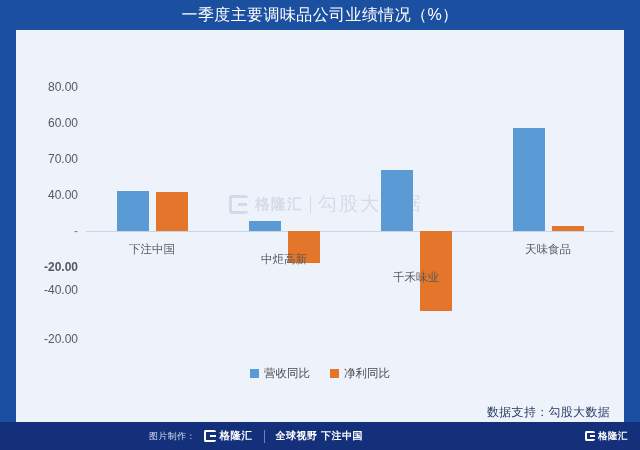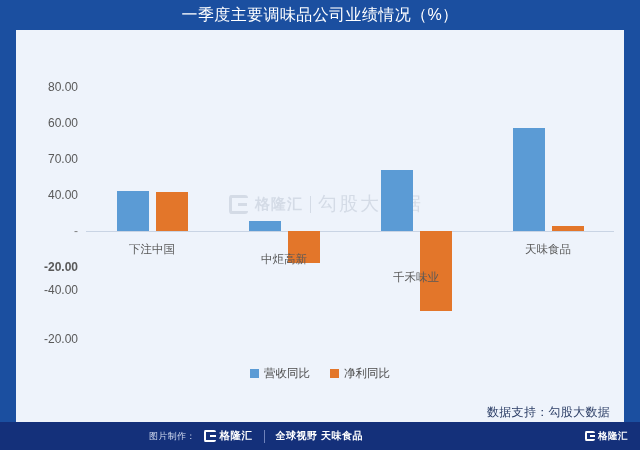--- a/index.html
+++ b/index.html
@@ -338,21 +338,21 @@
   </div>
 
   <div id="bottom-bar">
     <div id="bottom-center">
       <span class="bb-made">图片制作：</span>
       <span class="bb-logo">
         <span class="bb-logo-mark"></span>
         <span class="bb-logo-text">格隆汇</span>
       </span>
       <span class="bb-divider"></span>
-      <span class="bb-slogan">全球视野 天味食品</span>
+      <span class="bb-slogan">全球视野 下注中国</span>
     </div>
     <div id="bottom-right-logo">
       <span class="bb-logo-mark"></span>
       <span class="bb-logo-text">格隆汇</span>
     </div>
   </div>
 
 </div>
 
 </body></html>

